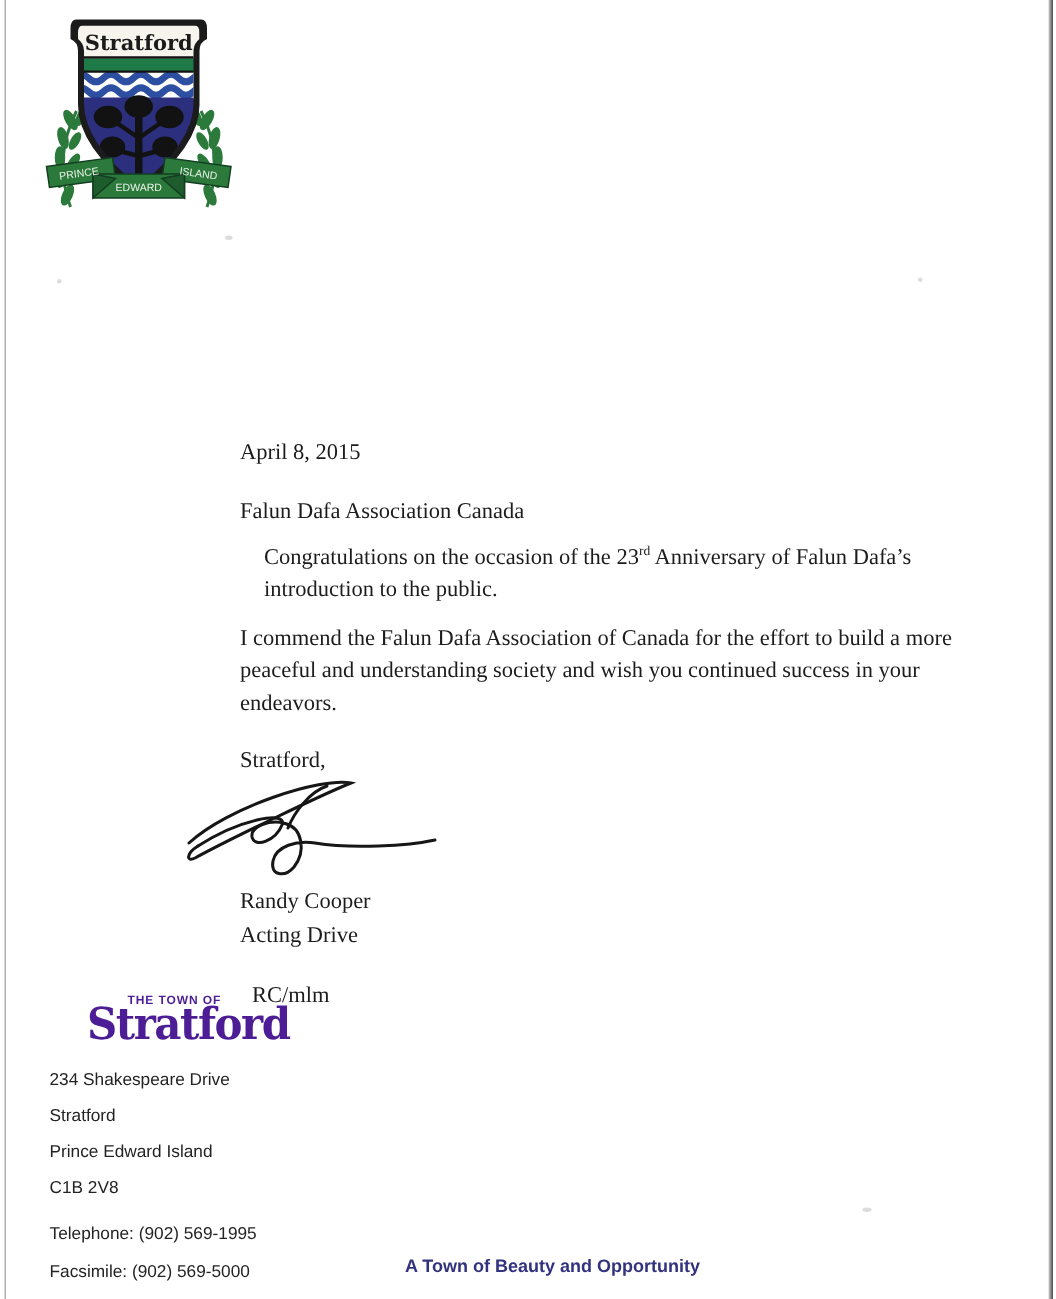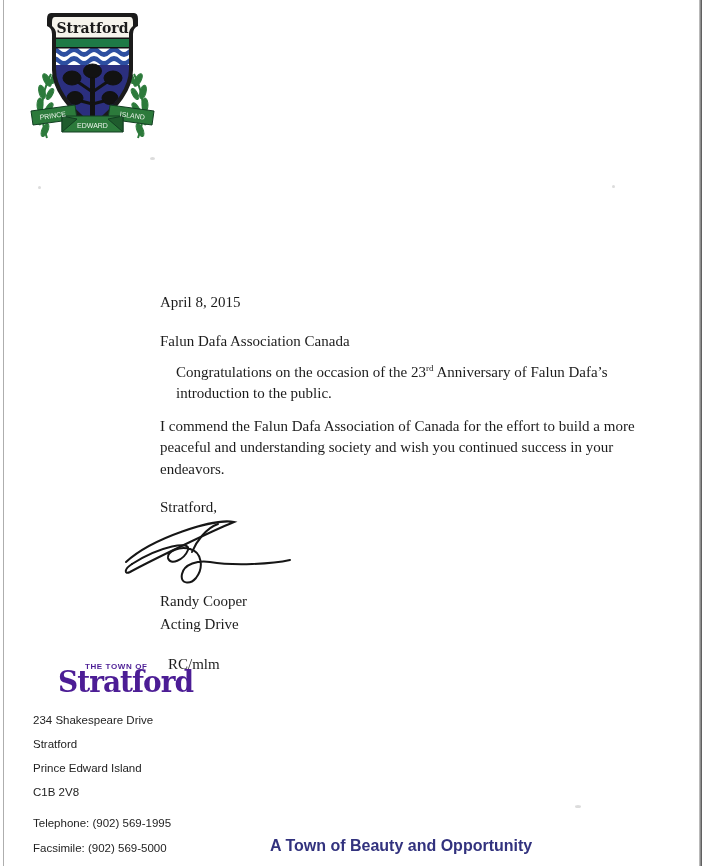--- a/index.html
+++ b/index.html
@@ -39,21 +39,21 @@
     font-size:28px;font-weight:bold;letter-spacing:-1px;transform:scaleY(1.05);white-space:nowrap;}
   .address{position:absolute;left:33px;top:714px;font-family:"Liberation Sans",sans-serif;
     font-size:11.5px;color:#232323;}
   .address div{position:absolute;left:0;white-space:nowrap;}
   .addr-0{top:0;} .addr-1{top:24px;} .addr-2{top:48px;} .addr-3{top:72px;}
   .phones{position:absolute;left:33px;top:817px;font-family:"Liberation Sans",sans-serif;
     font-size:11.5px;color:#232323;}
   .phones div{position:absolute;left:0;white-space:nowrap;}
   .phone-0{top:0;} .phone-1{top:25px;}
   .slogan{position:absolute;left:270px;top:837px;font-family:"Liberation Sans",sans-serif;
-    font-size:16px;font-weight:bold;color:#32327e;white-space:nowrap;}
+    font-size:12px;font-weight:bold;color:#32327e;white-space:nowrap;}
 </style>
 </head>
 <body>
 
 <div class="scan-edge-left"></div>
 <div class="scan-edge-right"></div>
 <div class="speck" style="left:150px;top:157px;width:5px;height:3px;"></div>
 <div class="speck" style="left:38px;top:186px;width:3px;height:3px;"></div>
 <div class="speck" style="left:612px;top:185px;width:3px;height:3px;"></div>
 <div class="speck" style="left:575px;top:805px;width:6px;height:3px;"></div>

